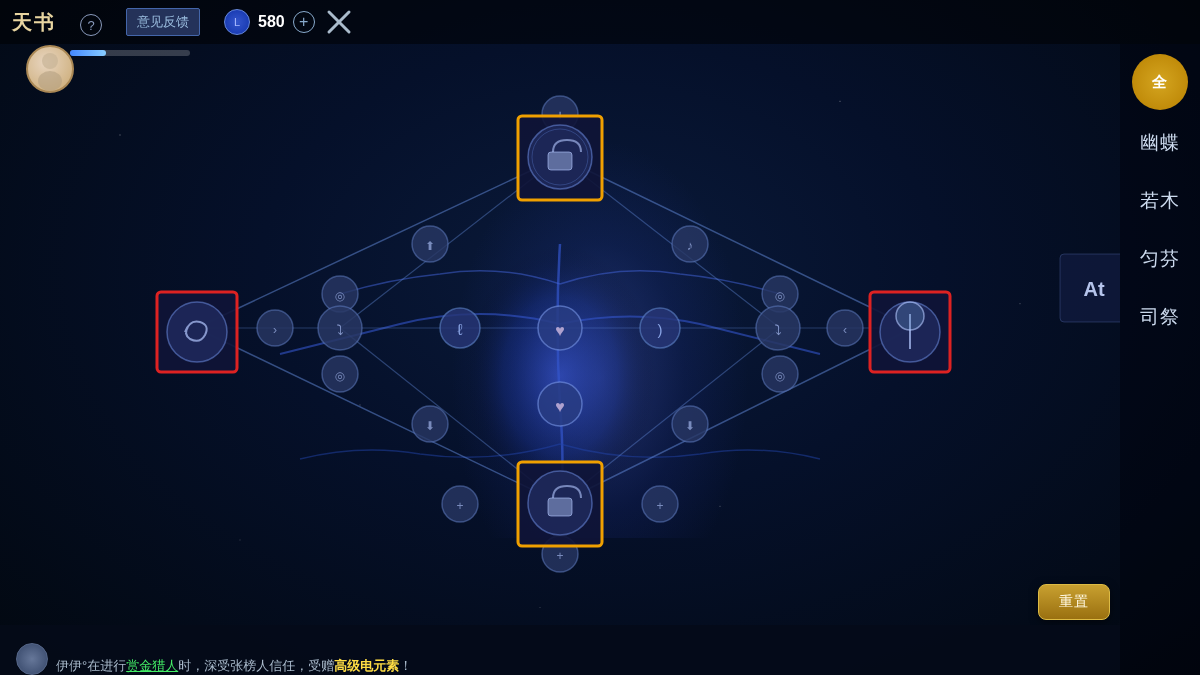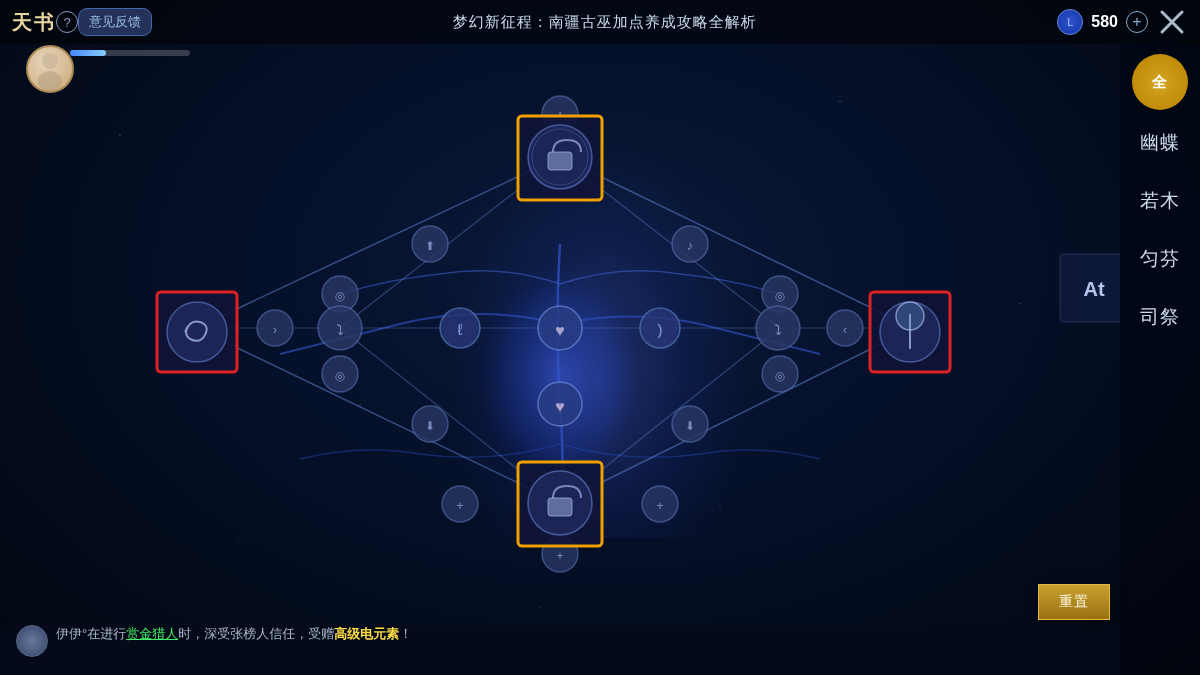--- a/index.html
+++ b/index.html
@@ -54,22 +54,22 @@
       right: 0;
       height: 44px;
       display: flex;
       align-items: center;
       background: rgba(0,0,0,0.5);
       z-index: 10;
     }
 
     #topbar-left {
       display: flex;
-      align-items: center;
-      gap: 0;
+      align-items: flex-end;
+      gap: 24px;
       padding: 0 12px;
     }
 
     #tianshu-label {
       color: #e8d5a0;
       font-size: 20px;
       font-weight: bold;
       letter-spacing: 2px;
     }
 
@@ -84,21 +84,21 @@
       justify-content: center;
       font-size: 13px;
       cursor: pointer;
     }
 
     #feedback-btn {
       background: rgba(60,80,140,0.6);
       border: 1px solid #4466aa;
       color: #99bbdd;
       padding: 4px 10px;
-      border-radius: 9px;
+      border-radius: 2px;
       font-size: 13px;
       cursor: pointer;
     }
 
     #topbar-center {
       flex: 1;
       text-align: center;
       color: #ccdaee;
       font-size: 15px;
       letter-spacing: 1px;
@@ -248,21 +248,21 @@
 
     
     #bottom-bar {
       position: absolute;
       bottom: 0;
       left: 0;
       right: 80px;
       height: 50px;
       background: rgba(5,10,25,0.85);
       display: flex;
-      align-items: flex-start;
+      align-items: flex-end;
       padding: 0 16px;
       gap: 8px;
     }
 
     #bottom-avatar {
       width: 32px;
       height: 32px;
       border-radius: 50%;
       background: radial-gradient(circle, #667799, #334466);
       border: 1px solid #556688;
@@ -281,21 +281,21 @@
 
     
     #reset-btn {
       position: absolute;
       bottom: 55px;
       right: 90px;
       background: linear-gradient(to bottom, #c8a030, #9a7010);
       border: 1px solid #ddbb44;
       color: #fff8e0;
       padding: 8px 20px;
-      border-radius: 0;
+      border-radius: 8px;
       font-size: 14px;
       cursor: pointer;
       font-family: inherit;
       letter-spacing: 1px;
       box-shadow: 0 2px 8px rgba(0,0,0,0.5);
     }
 
     
     #tree-svg {
       position: absolute;
@@ -313,23 +313,20 @@
 
 <div id="topbar">
   <div id="topbar-left">
     <span id="tianshu-label">天书</span>
     <div id="help-icon">
       <span>?</span>
     </div>
     <button id="feedback-btn">意见反馈</button>
   </div>
 
-  <div id="topbar-center">
-    <span>梦幻新征程：南疆古巫加点养成攻略全解析</span>
-  </div>
 
   <div id="topbar-right">
     <div id="currency-icon">
       <span>L</span>
     </div>
     <span id="currency-amount">580</span>
     <div id="add-currency-btn">
       <span>+</span>
     </div>
 

